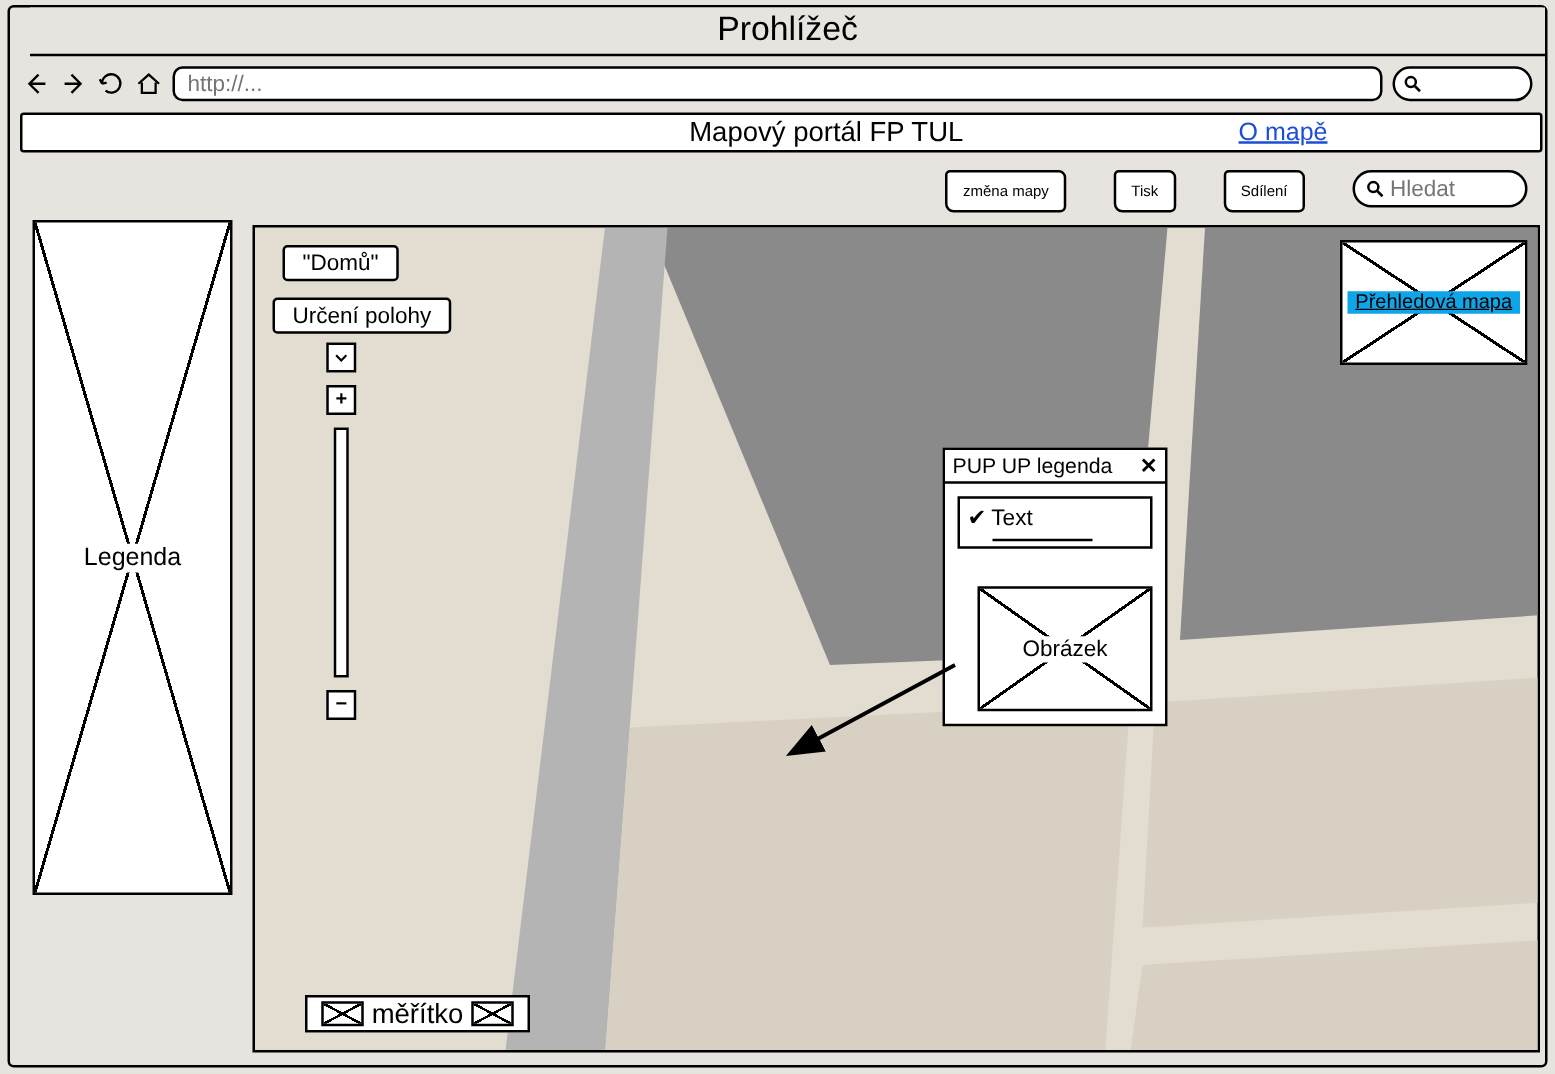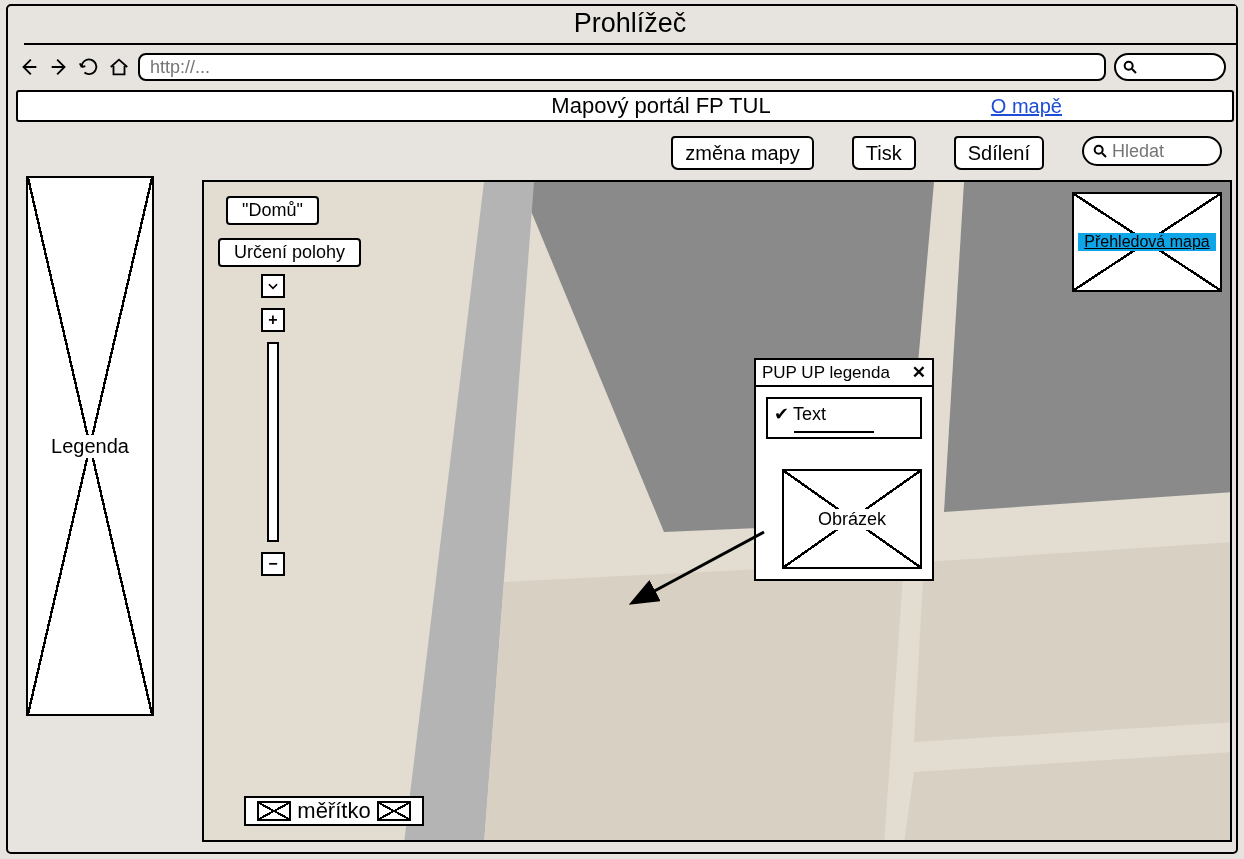--- a/index.html
+++ b/index.html
@@ -92,21 +92,21 @@
     display: flex;
     justify-content: flex-end;
     gap: 38px;
     padding-right: 12px;
   }
   .tool-btn {
     border: 2.5px solid #000;
     border-radius: 4px 6px 5px 7px;
     background: #fff;
     padding: 2px 12px;
-    font-size: 20px;
+    font-size: 12px;
     font-family: inherit;
     cursor: pointer;
   }
   .tool-search {
     width: 140px; height: 30px;
     border: 2.5px solid #000;
     border-radius: 16px;
     display: flex; align-items: center;
     padding: 0 8px;
     gap: 4px;
@@ -122,21 +122,21 @@
     position: absolute;
     left: 194px; top: 174px;
     width: 1030px; height: 662px;
     border: 2.5px solid #000;
     background: #e2dcd1;
     overflow: hidden;
   }
   .sidebar-legend {
     position: absolute;
     left: 18px; top: 170px;
-    width: 128px; height: 540px;
+    width: 160px; height: 540px;
     border: 2.5px solid #000;
     background: #fff;
     display: flex; align-items: center; justify-content: center;
     font-size: 20px;
   }
   .sidebar-legend::before, .sidebar-legend::after {
     content: "";
     position: absolute; inset: 0;
   }
   .x-cross::before {

